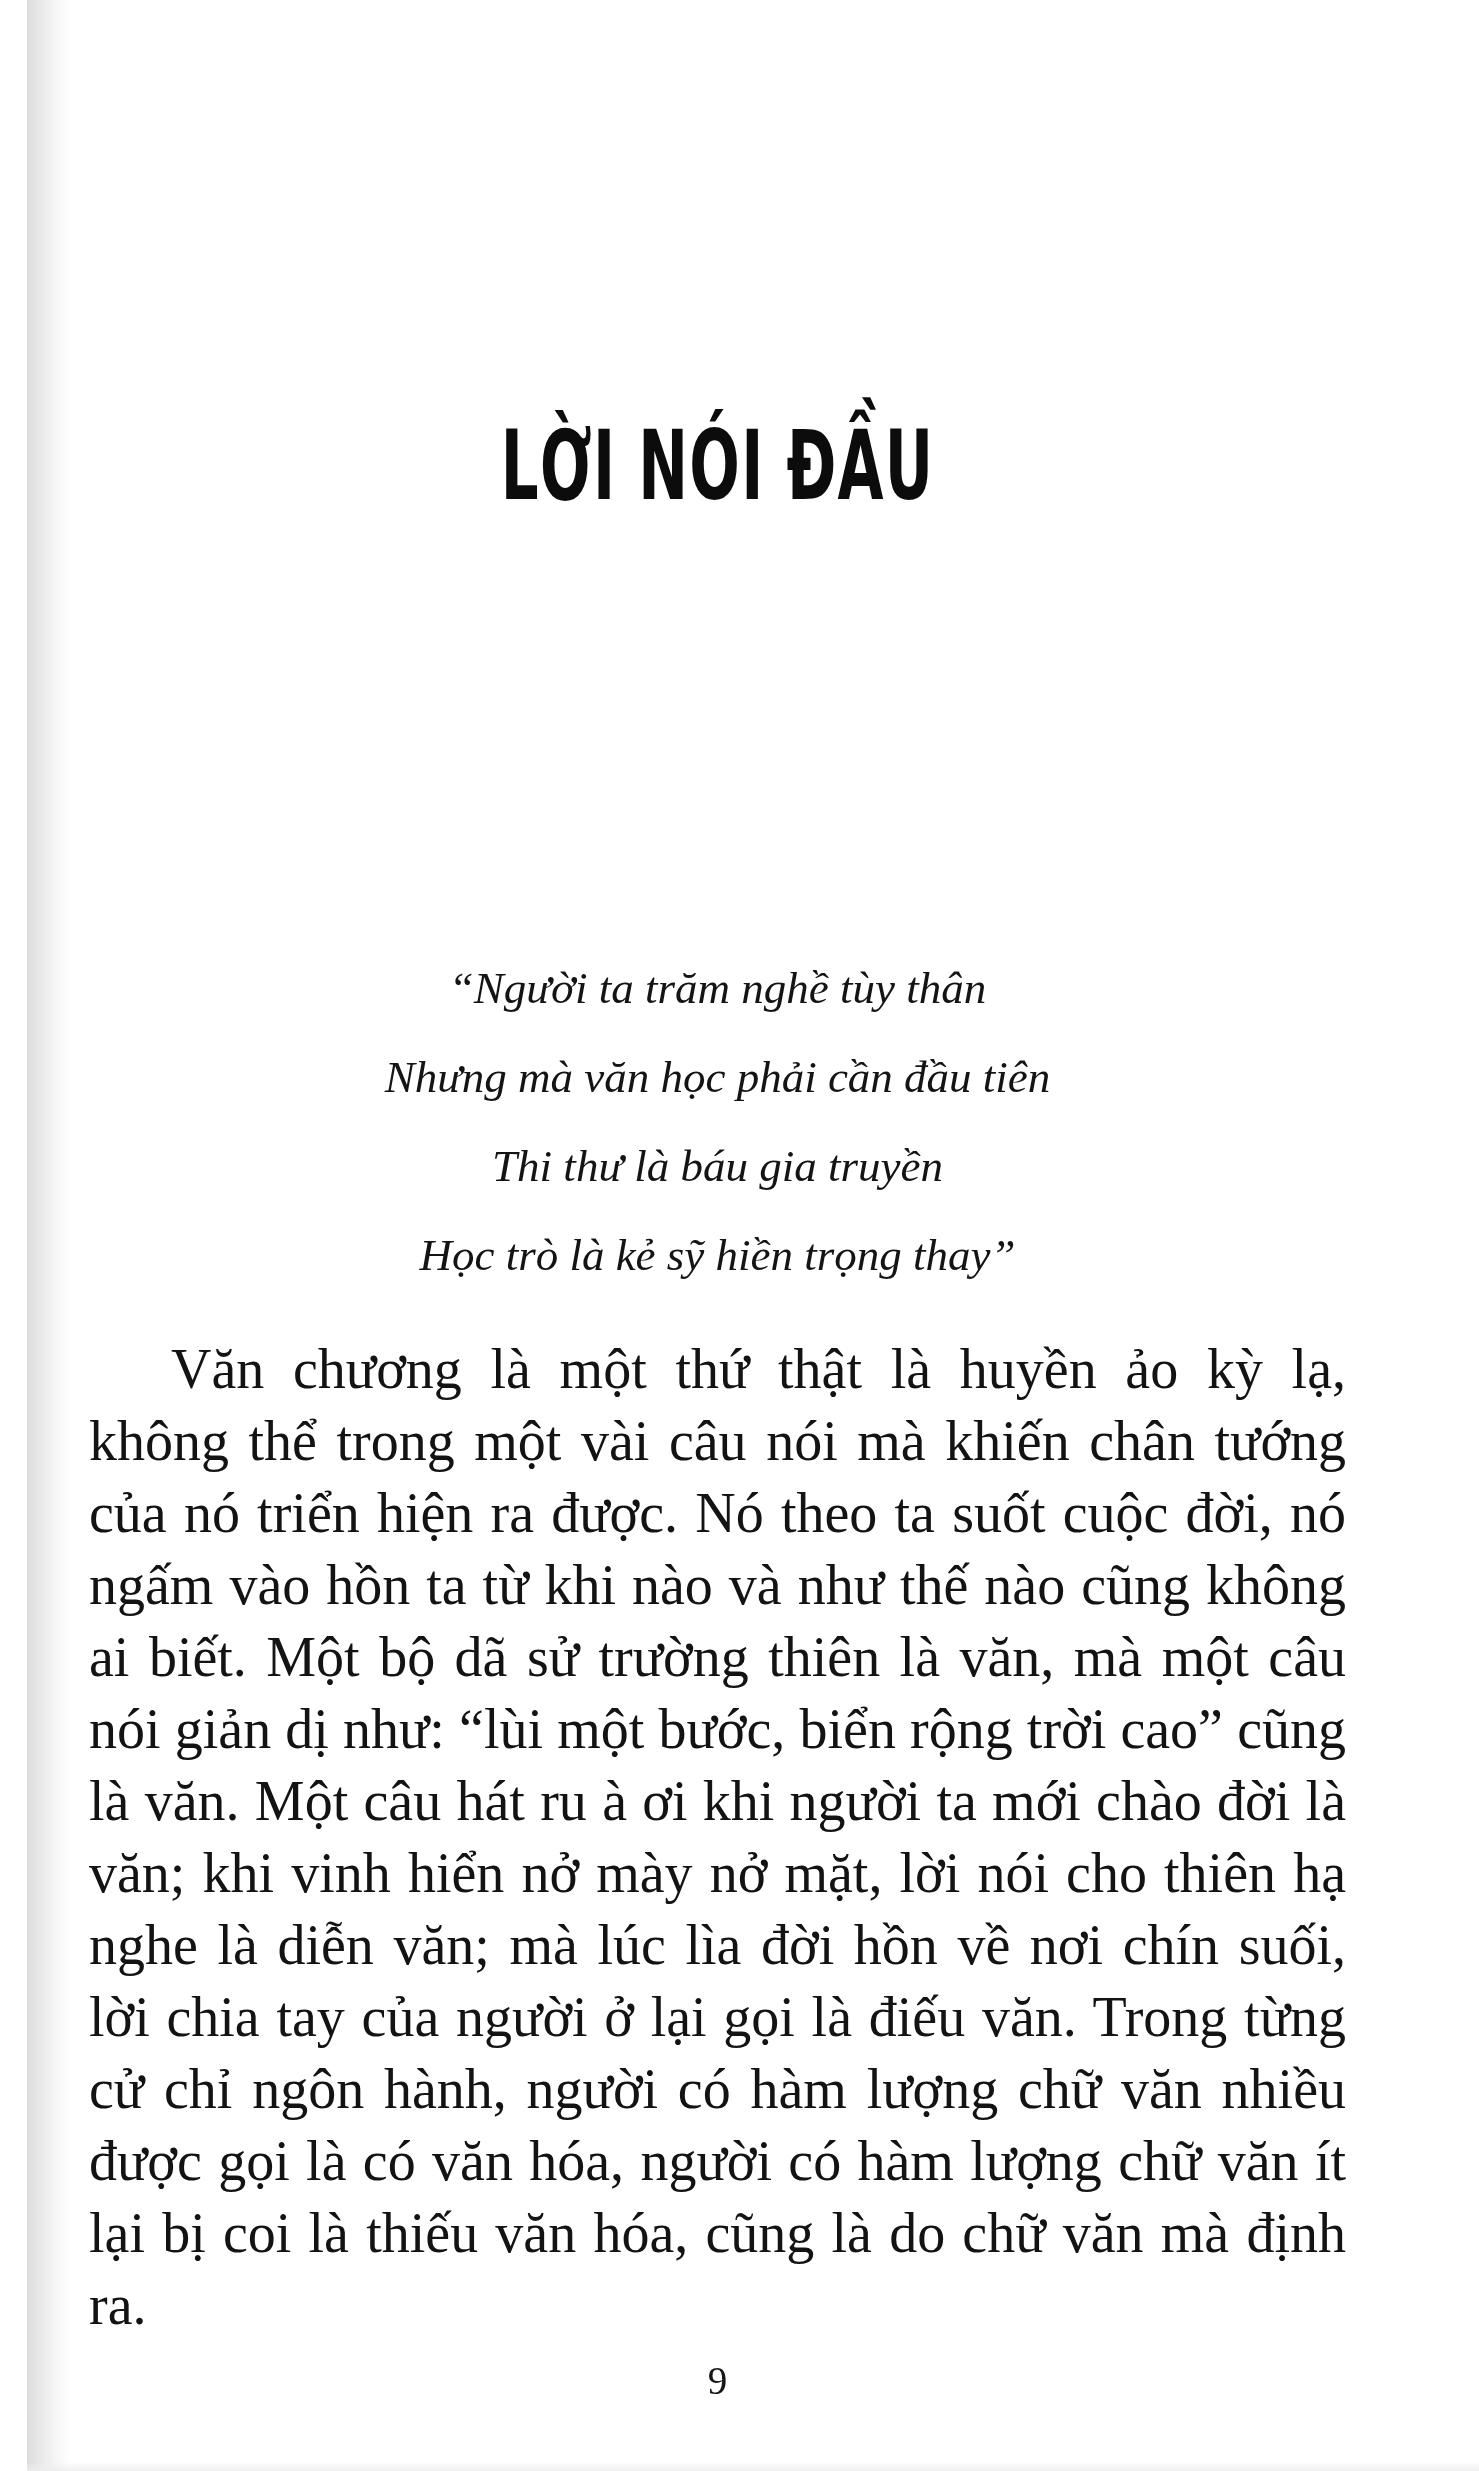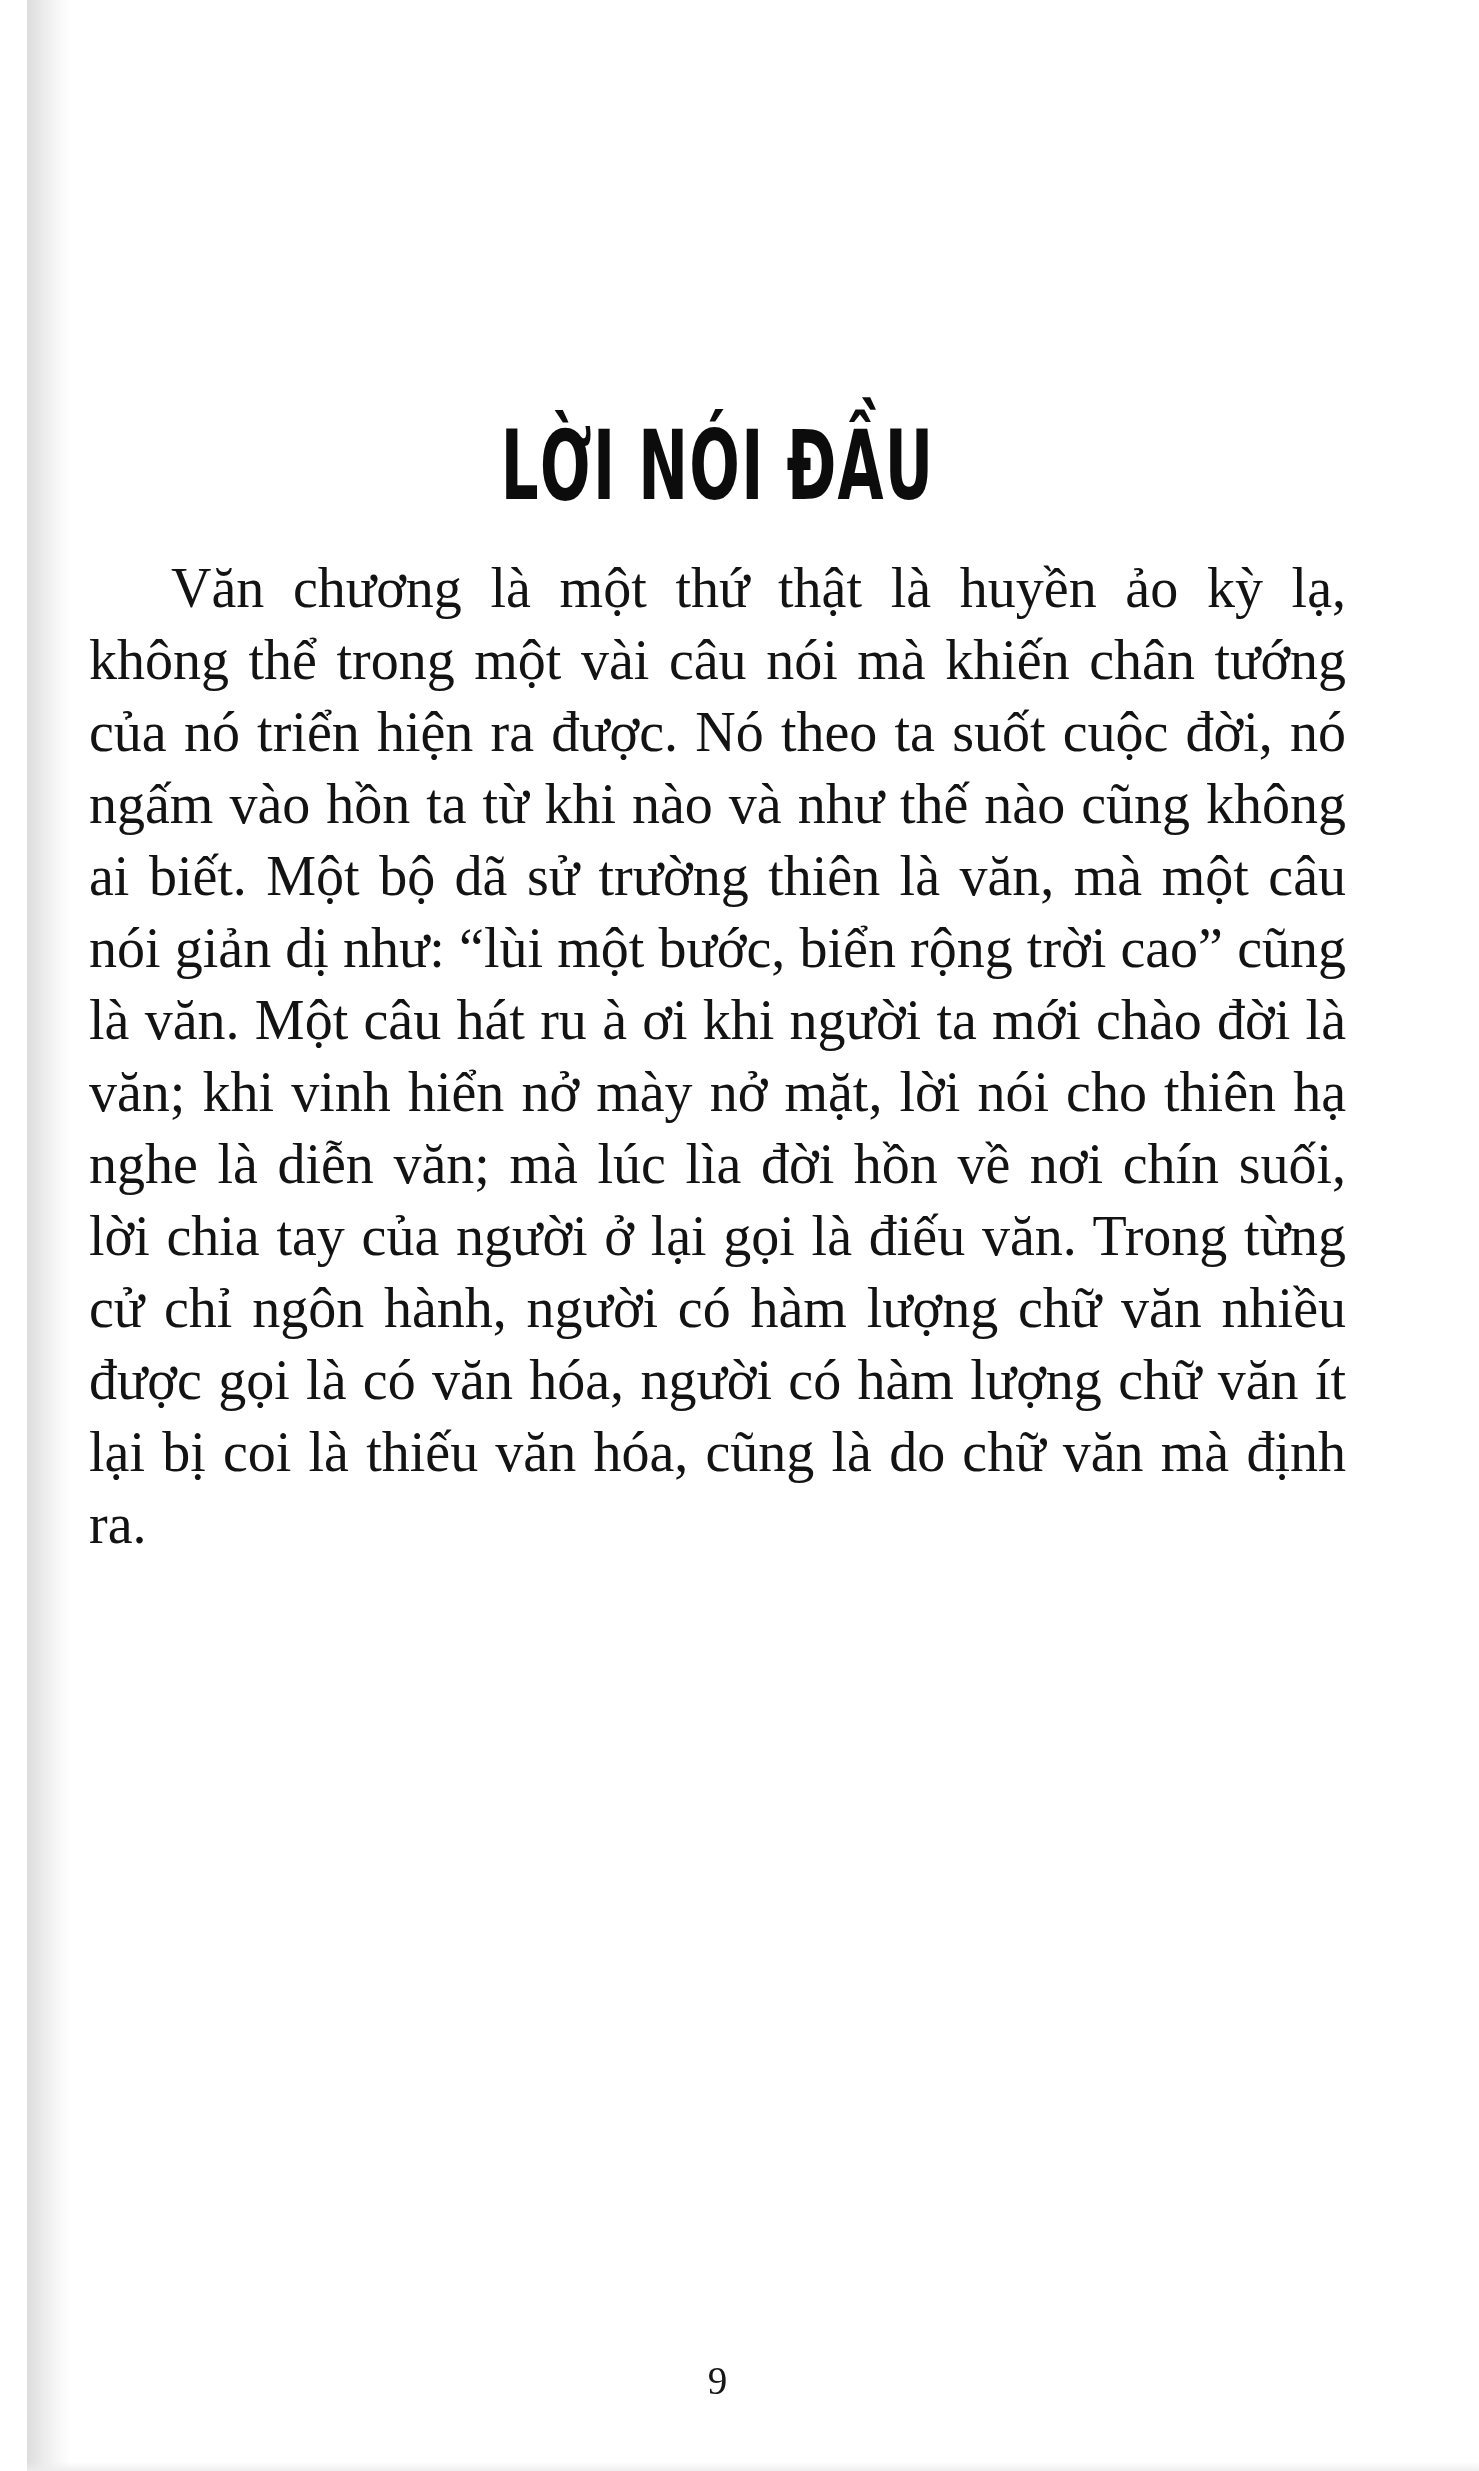--- a/index.html
+++ b/index.html
@@ -89,20 +89,26 @@
 </head>
 <body>
 
 <div class="page">
   <div class="edge-left"></div>
   <div class="edge-bottom"></div>
 
   <div class="content">
     <div class="chapter-title">LỜI NÓI ĐẦU</div>
 
+    <div class="poem">
+      <div class="poem-line">“Người ta trăm nghề tùy thân</div>
+      <div class="poem-line">Nhưng mà văn học phải cần đầu tiên</div>
+      <div class="poem-line">Thi thư là báu gia truyền</div>
+      <div class="poem-line">Học trò là kẻ sỹ hiền trọng thay”</div>
+    </div>
 
     <p class="body-paragraph first">Văn chương là một thứ thật là huyền ảo kỳ lạ, không thể trong một vài câu nói mà khiến chân tướng của nó triển hiện ra được. Nó theo ta suốt cuộc đời, nó ngấm vào hồn ta từ khi nào và như thế nào cũng không ai biết. Một bộ dã sử trường thiên là văn, mà một câu nói giản dị như: “lùi một bước, biển rộng trời cao” cũng là văn. Một câu hát ru à ơi khi người ta mới chào đời là văn; khi vinh hiển nở mày nở mặt, lời nói cho thiên hạ nghe là diễn văn; mà lúc lìa đời hồn về nơi chín suối, lời chia tay của người ở lại gọi là điếu văn. Trong từng cử chỉ ngôn hành, người có hàm lượng chữ văn nhiều được gọi là có văn hóa, người có hàm lượng chữ văn ít lại bị coi là thiếu văn hóa, cũng là do chữ văn mà định ra.</p>
 
   </div>
 
   <div class="page-number">9</div>
 </div>
 
 
 </body></html>

